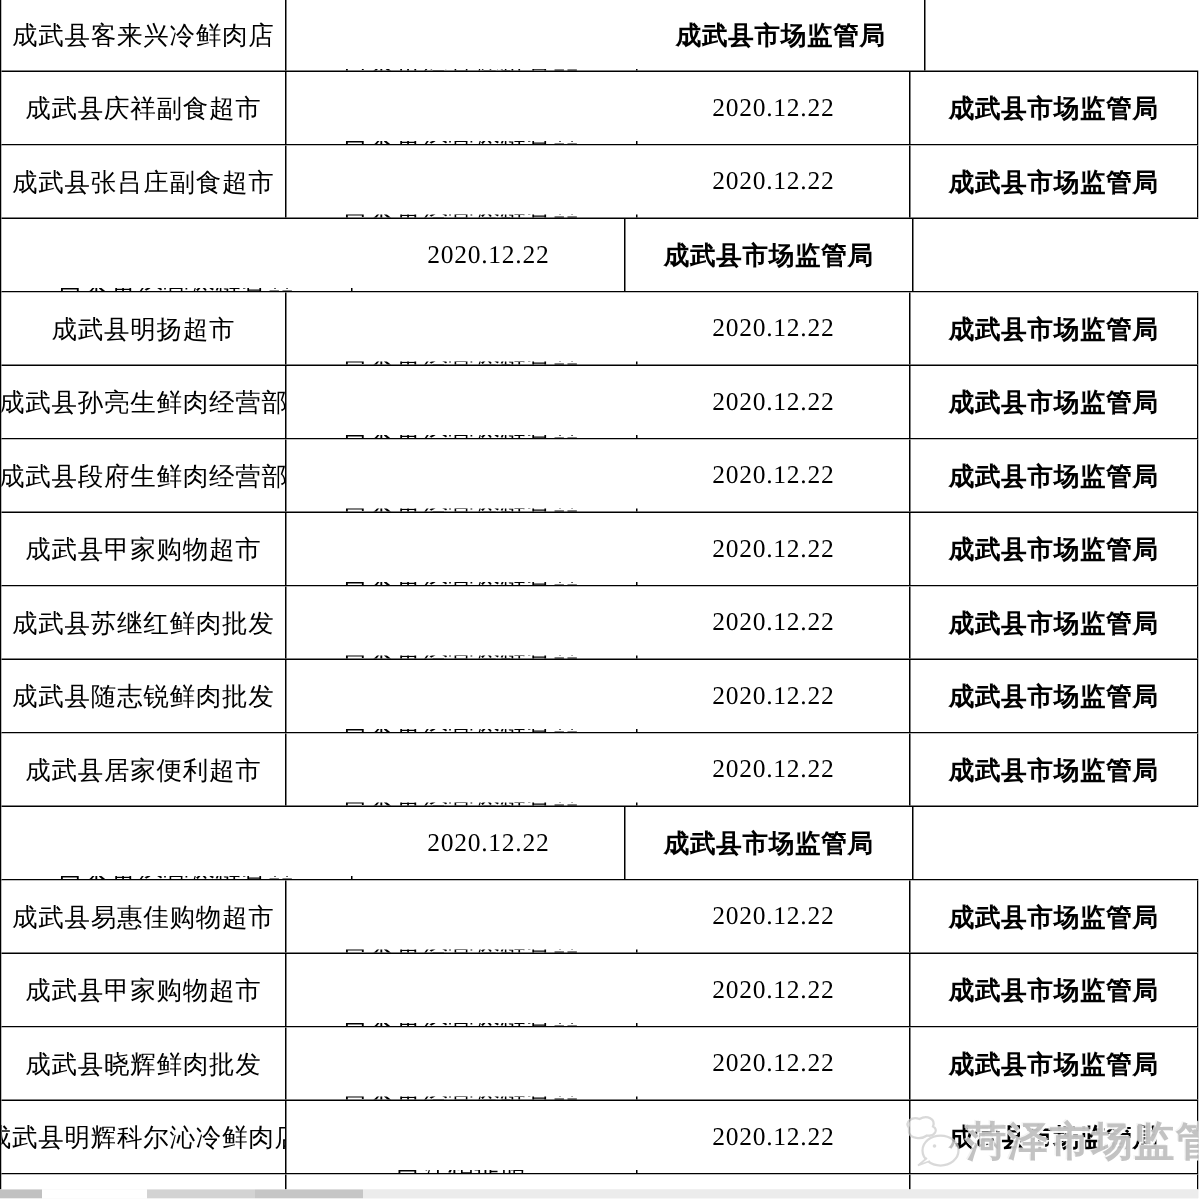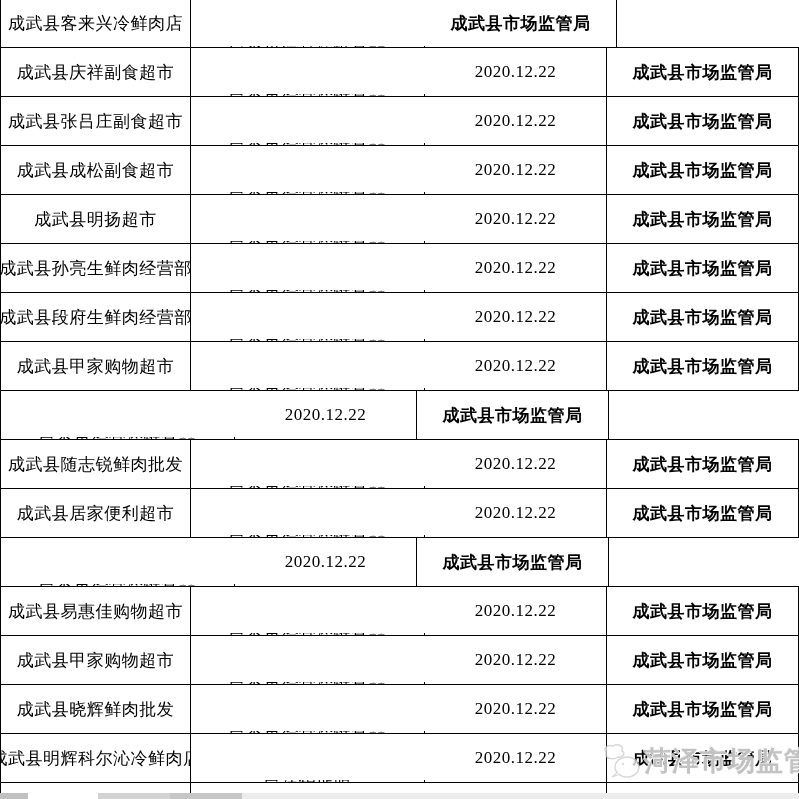--- a/index.html
+++ b/index.html
@@ -115,21 +115,20 @@
   </div>
 
   <div class="row">
     <div class="cell c1">成武县张吕庄副食超市</div>
     <div class="cell c2">已不再经营冷链食品</div>
     <div class="cell c3">2020.12.22</div>
     <div class="cell c4">成武县市场监管局</div>
   </div>
 
   <div class="row">
-    <div class="cell c1">成武县成松副食超市</div>
     <div class="cell c2">已不再经营冷链食品</div>
     <div class="cell c3">2020.12.22</div>
     <div class="cell c4">成武县市场监管局</div>
   </div>
 
   <div class="row">
     <div class="cell c1">成武县明扬超市</div>
     <div class="cell c2">已不再经营冷链食品</div>
     <div class="cell c3">2020.12.22</div>
     <div class="cell c4">成武县市场监管局</div>
@@ -150,20 +149,21 @@
   </div>
 
   <div class="row">
     <div class="cell c1">成武县甲家购物超市</div>
     <div class="cell c2">已不再经营冷链食品</div>
     <div class="cell c3">2020.12.22</div>
     <div class="cell c4">成武县市场监管局</div>
   </div>
 
   <div class="row">
+    <div class="cell c1">成武县苏继红鲜肉批发</div>
     <div class="cell c2">已不再经营冷链食品</div>
     <div class="cell c3">2020.12.22</div>
     <div class="cell c4">成武县市场监管局</div>
   </div>
 
   <div class="row">
     <div class="cell c1">成武县随志锐鲜肉批发</div>
     <div class="cell c2">已不再经营冷链食品</div>
     <div class="cell c3">2020.12.22</div>
     <div class="cell c4">成武县市场监管局</div>

